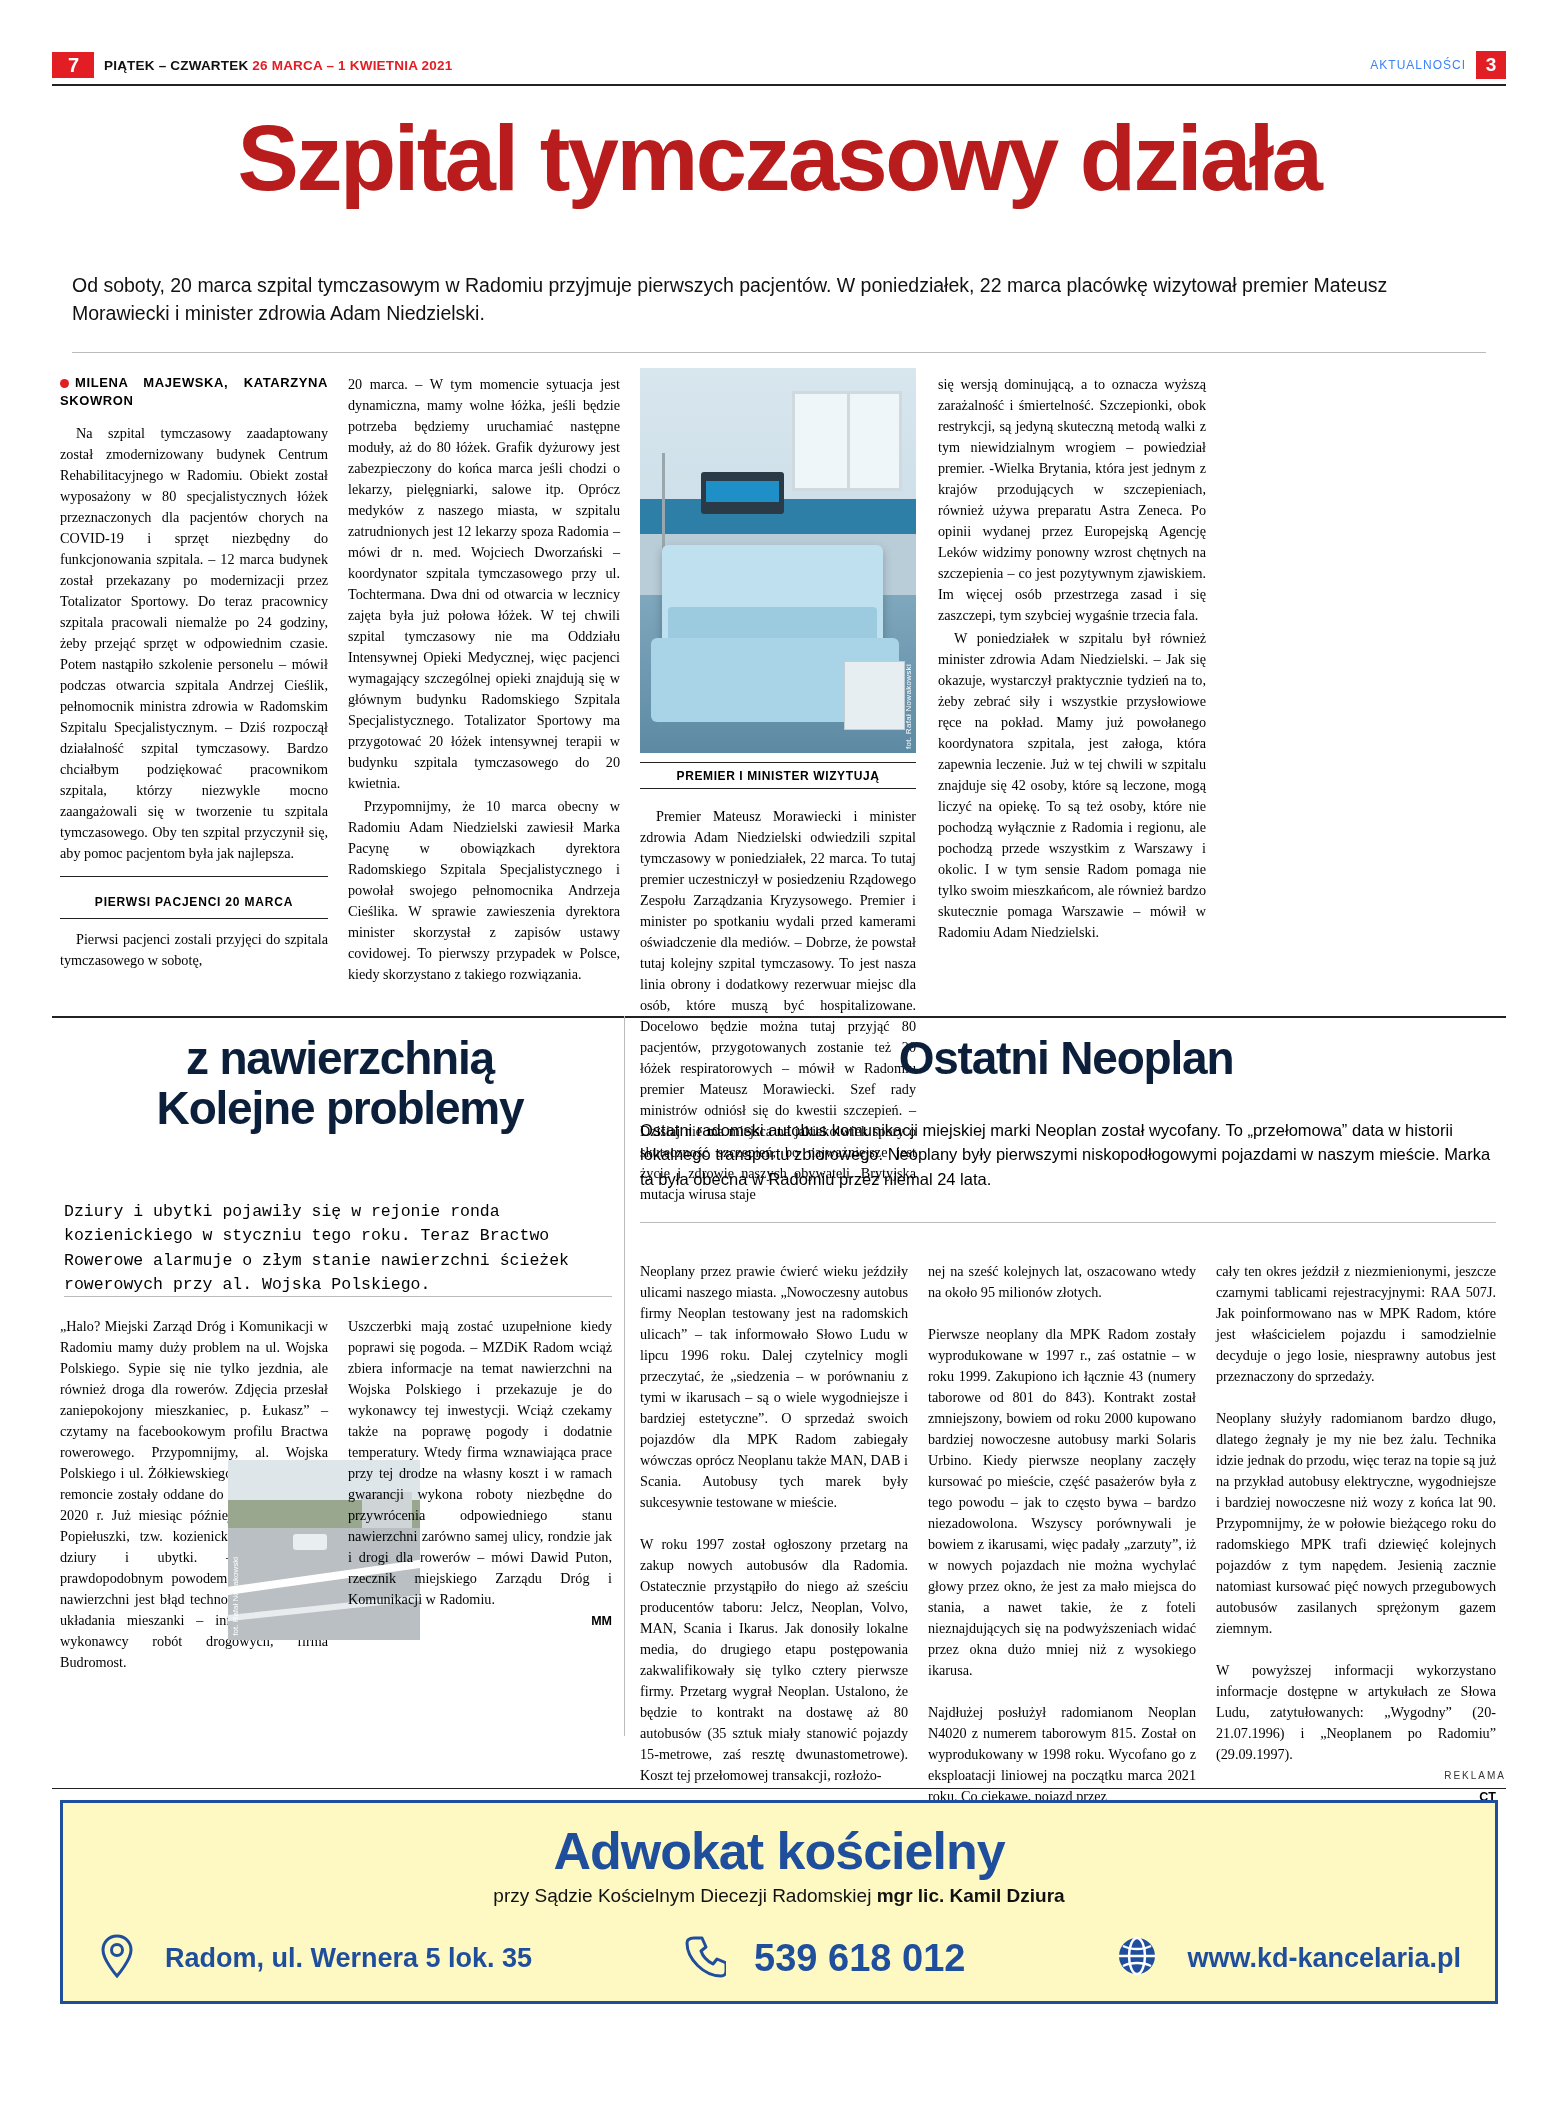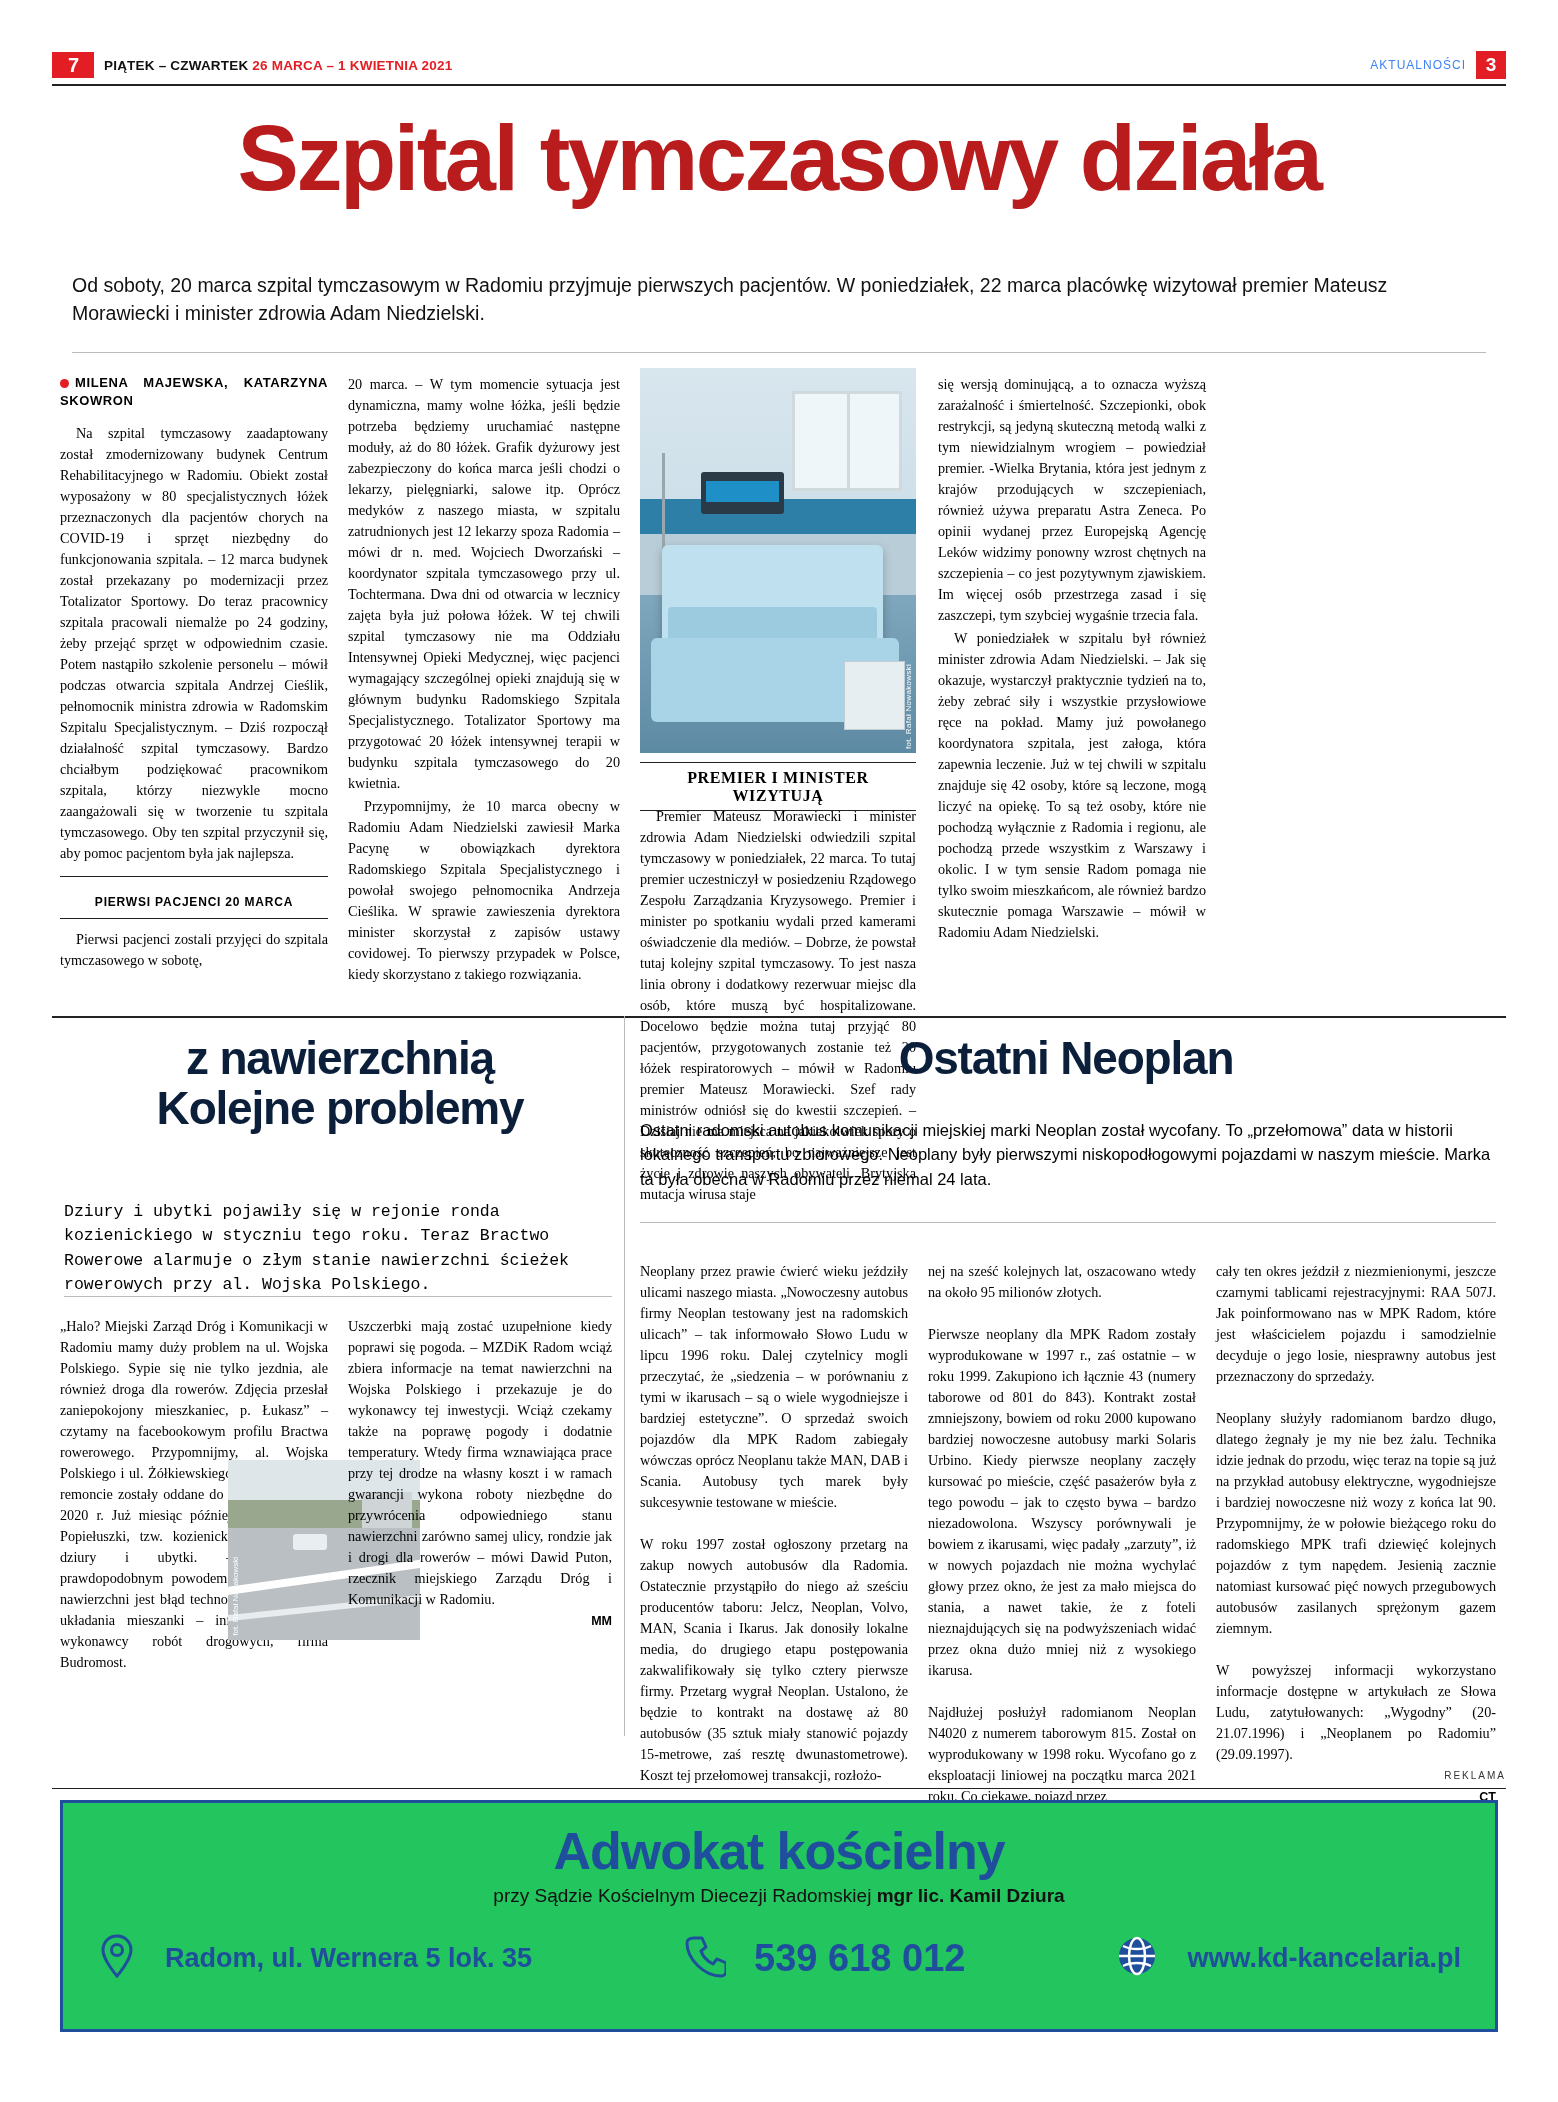--- a/index.html
+++ b/index.html
@@ -164,23 +164,23 @@
   .ward .bed1b { position:absolute; left:10%; top:62%; width:76%; height:16%; background:#9ccbe0; border-radius:4px; }
   .ward .bed2 { position:absolute; left:4%; top:70%; width:90%; height:22%; background:#a9d3e6; border-radius:6px; }
   .ward .monitor { position:absolute; left:22%; top:27%; width:30%; height:11%; background:#2a3a46; border-radius:3px; }
   .ward .monitor:after { content:""; position:absolute; left:6%; top:22%; width:88%; height:50%; background:#1f8fc7; }
   .ward .pole { position:absolute; left:8%; top:22%; width:3px; height:34%; background:#9aa6ad; }
   .ward .cab { position:absolute; right:4%; bottom:6%; width:22%; height:18%; background:#e6eef2; border:1px solid #c2ced4; }
 
   .photo-caption {
     position:absolute;
     top: 762px; left:640px; width:276px;
-    font-family:Liberation Serif, serif;
-    font-weight:bold;
-    font-size:16px;
+    font-family:Liberation Sans, sans-serif;
+    font-weight:bold;
+    font-size:12px;
     letter-spacing:.6px;
     border-top:1px solid #222;
     border-bottom:1px solid #222;
     padding:6px 0 5px;
     text-align:center;
   }
 
   
   .rule-mid { position:absolute; top:1016px; left:52px; right:52px; height:2px; background:#222; }
 
@@ -257,23 +257,23 @@
     font-family:"Liberation Sans", sans-serif;
     font-size: 10px;
     letter-spacing: 2px;
     color:#333;
   }
   .rule-rek { position:absolute; top:1788px; left:52px; right:52px; height:1px; background:#222; }
 
   .ad {
     position:absolute;
     top: 1800px; left: 60px;
-    width: 1438px; height: 232px;
+    width: 1438px; height: 204px;
     border: 3px solid #1f4e9c;
-    background:#22c55e;
+    background:#fef9c3;
   }
   .ad-title {
     text-align:center;
     font-family:"Liberation Sans", sans-serif;
     font-weight:bold;
     font-size: 52px;
     color:#1f4e9c;
     margin-top: 18px;
     letter-spacing:-1px;
   }

